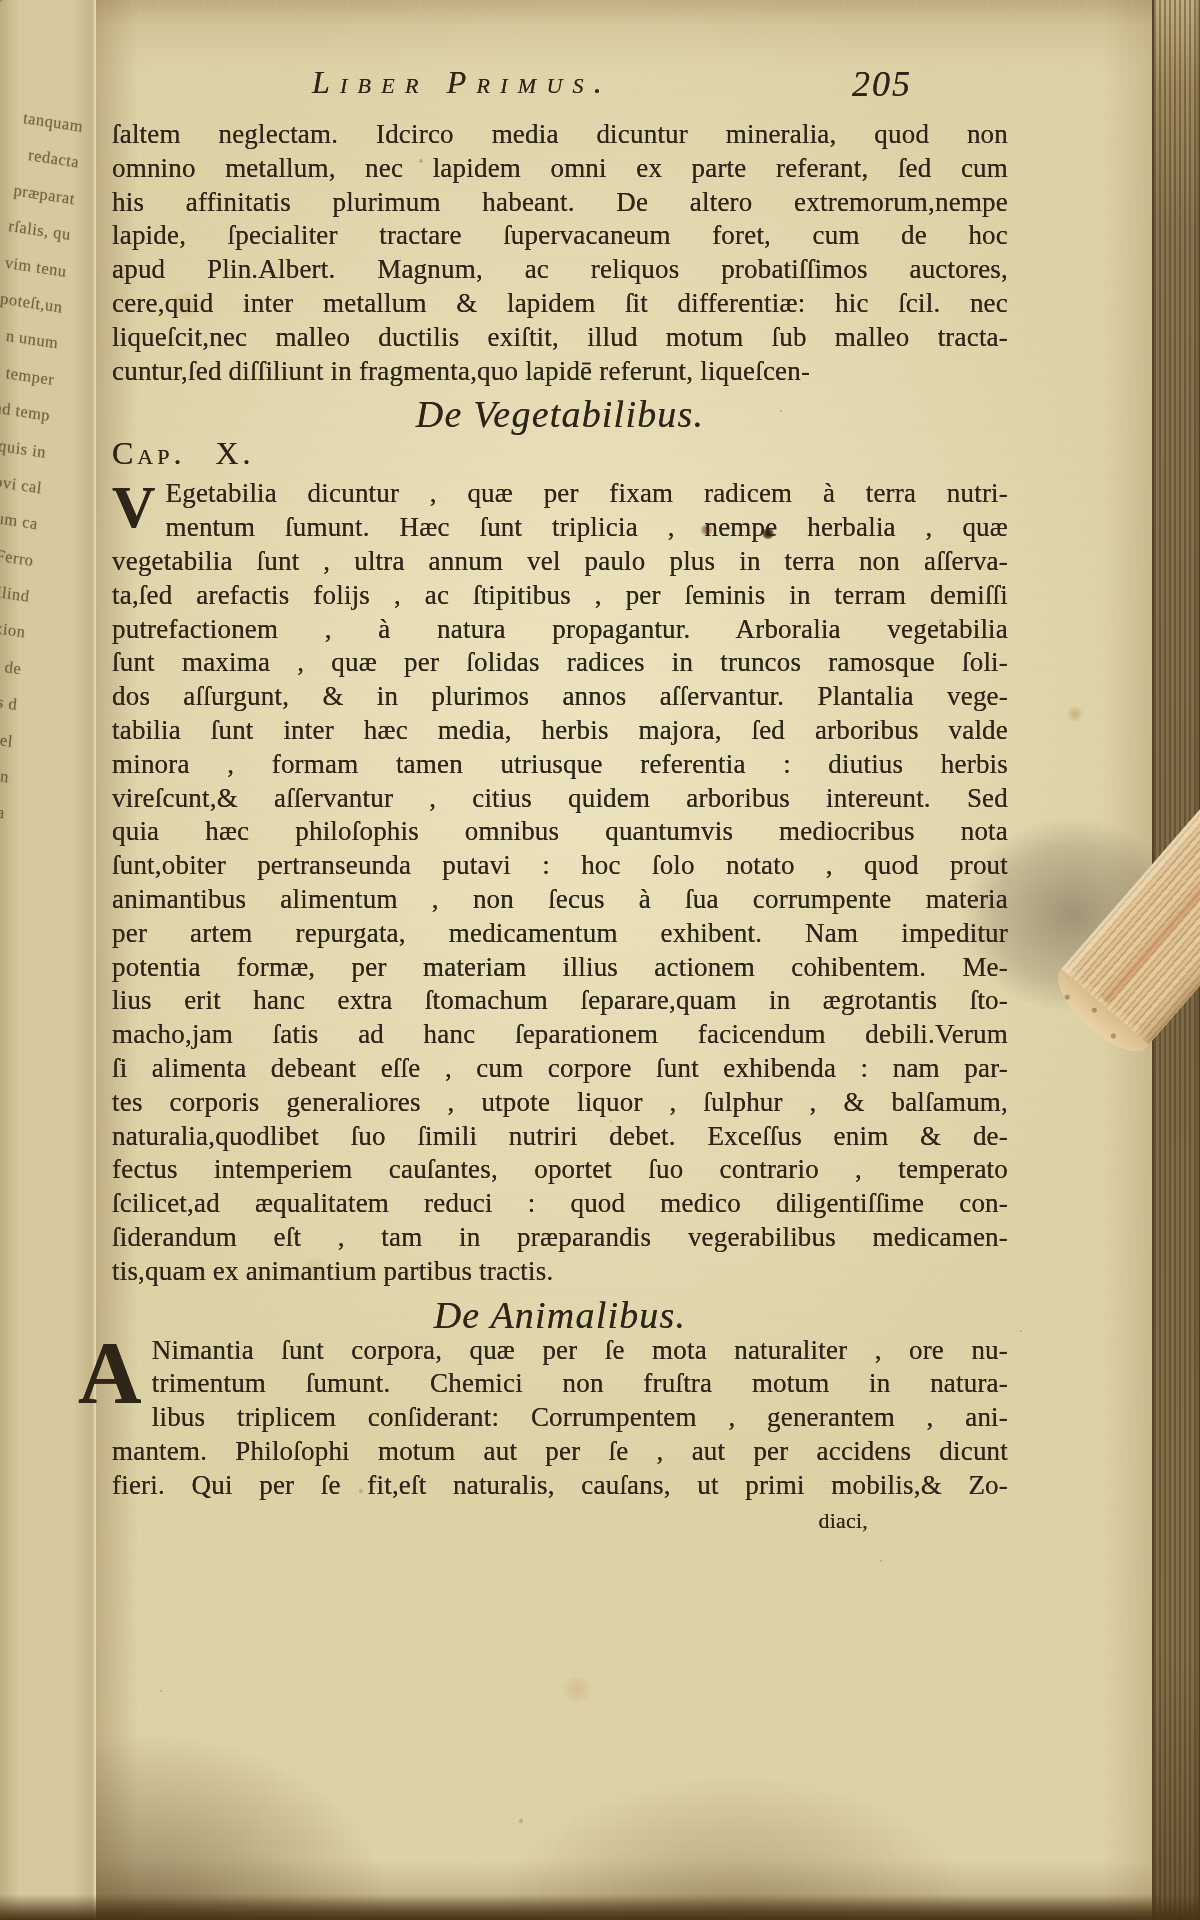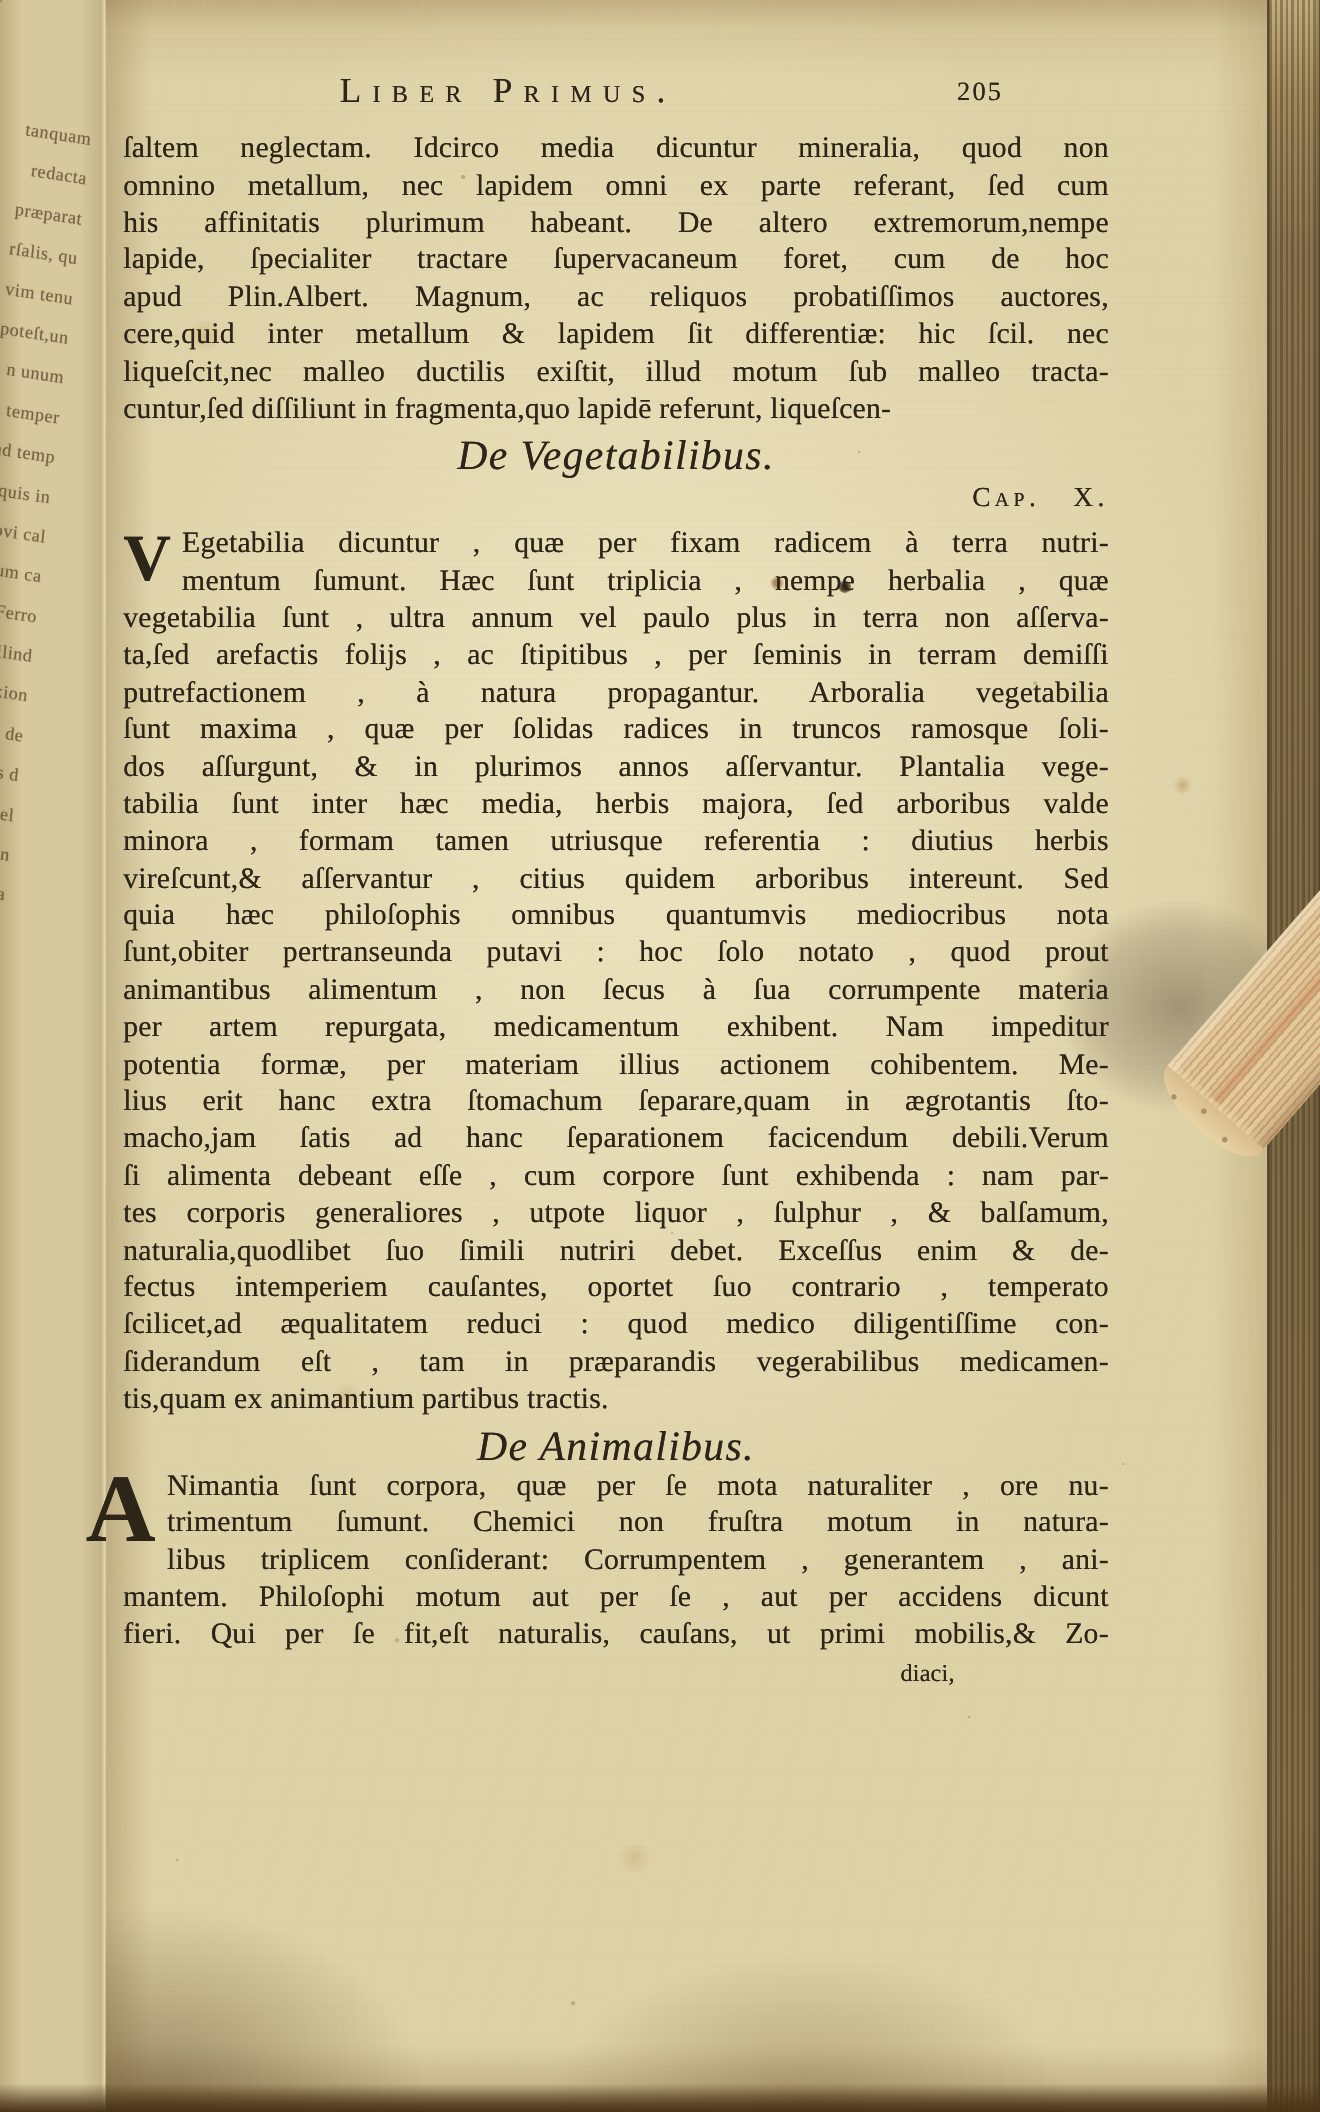--- a/index.html
+++ b/index.html
@@ -103,33 +103,33 @@
       radial-gradient(circle 3px at 16px 45%, rgba(120,85,45,.5) 0 2px, rgba(0,0,0,0) 3px),
       radial-gradient(circle 3px at 9px 72%, rgba(120,85,45,.5) 0 2px, rgba(0,0,0,0) 3px),
       linear-gradient(90deg, #e9d4a6, #d9bc8e);
   }
   
   .textblock{
     position:absolute;left:112px;top:66px;width:896px;z-index:5;
     color:#2e2519;font-size:27px;line-height:33.8px;letter-spacing:.2px;
     text-shadow:0 0 .5px rgba(46,37,25,.85);
   }
-  .running-head{position:relative;height:52px;}
+  .running-head{position:relative;height:52px;font-style:italic;}
   .head-title{
     position:absolute;left:0;top:0;width:700px;text-align:center;
     font-variant:small-caps;font-size:32px;letter-spacing:.32em;
   }
-  .head-pagenum{position:absolute;right:96px;top:2px;font-size:24px;letter-spacing:2px;}
+  .head-pagenum{position:absolute;right:96px;top:2px;font-size:36px;letter-spacing:2px;}
   .justify .tline{text-align:justify;text-align-last:justify;min-height:33.8px;}
   .justify[data-last-left] .tline:last-child{text-align-last:left;}
   .sect-heading{
     text-align:center;font-style:italic;font-size:38px;letter-spacing:1.2px;
     margin-top:7px;line-height:38px;
   }
-  .cap-line{text-align:right;font-variant:small-caps;font-size:25px;letter-spacing:4px;line-height:40px;margin-bottom:4px;}
+  .cap-line{text-align:left;font-variant:small-caps;font-size:32px;letter-spacing:4px;line-height:40px;margin-bottom:4px;}
   .cap-line .numeral{margin-left:30px;}
   .dropcap{float:left;font-weight:bold;}
   .dropcap-v{font-size:60px;line-height:52px;margin:4px 10px 0 0;}
   .dropcap-a{font-size:88px;line-height:66px;margin:6px 10px 0 -34px;}
   .catchword{text-align:right;padding-right:140px;margin-top:2px;font-size:22px;}
   
   .stain{position:absolute;border-radius:50%;pointer-events:none;}
   .stain-inkdot{left:762px;top:528px;width:12px;height:11px;
     background:radial-gradient(circle, #40301c 30%, rgba(64,48,28,.55) 65%, rgba(0,0,0,0) 75%);}
   .stain-brown{left:700px;top:524px;width:13px;height:12px;

